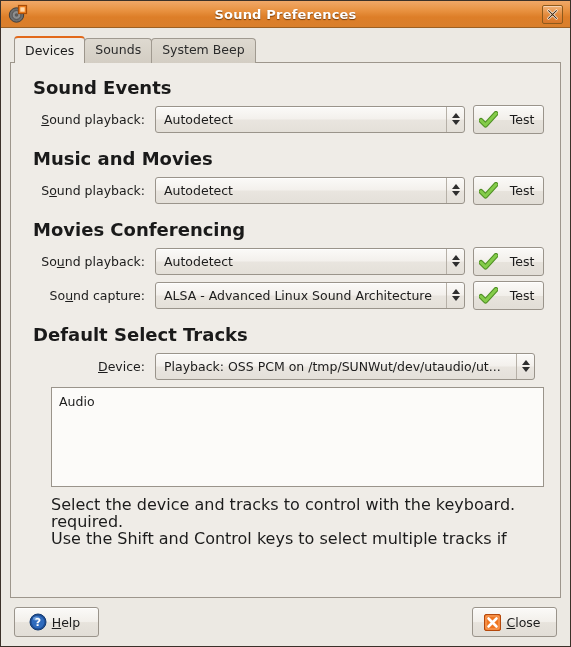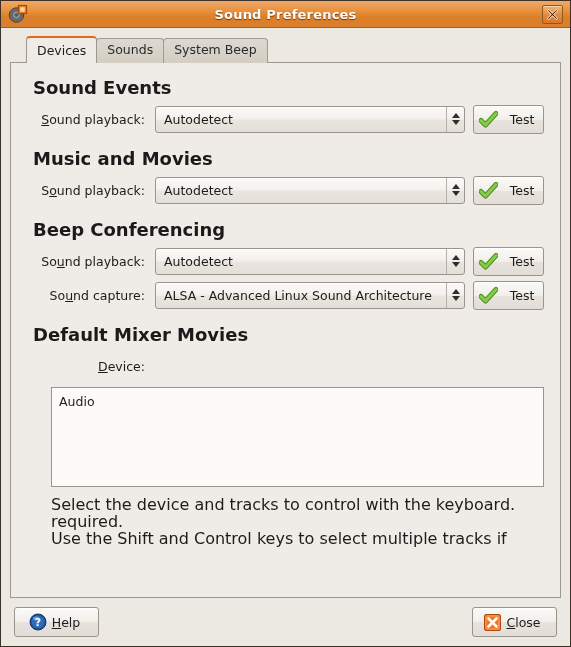--- a/index.html
+++ b/index.html
@@ -77,21 +77,21 @@
     padding: 8px 9px 0 9px;
     box-sizing: border-box;
     background: #ece9e3;
   }
   #tabstrip {
     display: flex;
     align-items: flex-end;
     height: 27px;
     position: relative;
     z-index: 3;
-    margin-left: 16px;
+    margin-left: 4px;
     text-align: right;
   }
   .tab {
     position: relative;
     height: 25px;
     line-height: 22px;
     padding: 0 10px;
     font-size: 12.5px;
     color: #2b2b2b;
     box-sizing: border-box;
@@ -328,21 +328,21 @@
           <span class="check-icon">
             <svg width="19" height="17" viewBox="0 0 19 17">
               <path d="M2 9.5 L6.5 14 L17 2.5" stroke="#4f8f24" stroke-width="5" fill="none" stroke-linecap="round" stroke-linejoin="round"></path>
               <path d="M2 9.5 L6.5 14 L17 2.5" stroke="#84cc4a" stroke-width="3" fill="none" stroke-linecap="round" stroke-linejoin="round"></path>
             </svg>
           </span>
           <span>Test</span>
         </div>
       </div>
 
-      <div class="group-title spaced">Beep Conferencing</div>
+      <div class="group-title spaced">Movies Conferencing</div>
       <div class="row">
         <div class="row-label">So<span class="mn">u</span>nd playback:</div>
         <div class="combo playback">
           <div class="combo-text">Autodetect</div>
           <div class="combo-arrows">
             <div class="arrow-up"></div>
             <div class="arrow-dn"></div>
           </div>
         </div>
         <div class="btn btn-test">
@@ -368,23 +368,30 @@
           <span class="check-icon">
             <svg width="19" height="17" viewBox="0 0 19 17">
               <path d="M2 9.5 L6.5 14 L17 2.5" stroke="#4f8f24" stroke-width="5" fill="none" stroke-linecap="round" stroke-linejoin="round"></path>
               <path d="M2 9.5 L6.5 14 L17 2.5" stroke="#84cc4a" stroke-width="3" fill="none" stroke-linecap="round" stroke-linejoin="round"></path>
             </svg>
           </span>
           <span>Test</span>
         </div>
       </div>
 
-      <div class="group-title spaced">Default Mixer Movies</div>
+      <div class="group-title spaced">Default Select Tracks</div>
       <div class="row">
         <div class="row-label"><span class="mn">D</span>evice:</div>
+        <div class="combo device">
+          <div class="combo-text">Playback: OSS PCM on /tmp/SUNWut/dev/utaudio/ut...</div>
+          <div class="combo-arrows">
+            <div class="arrow-up"></div>
+            <div class="arrow-dn"></div>
+          </div>
+        </div>
       </div>
 
       <div class="tracklist">
         <div class="track-item">Audio</div>
       </div>
 
       <div class="hint">
         <div class="hint-line">Select the device and tracks to control with the keyboard.</div>
         <div class="hint-line">required.</div>
         <div class="hint-line">Use the Shift and Control keys to select multiple tracks if</div>

